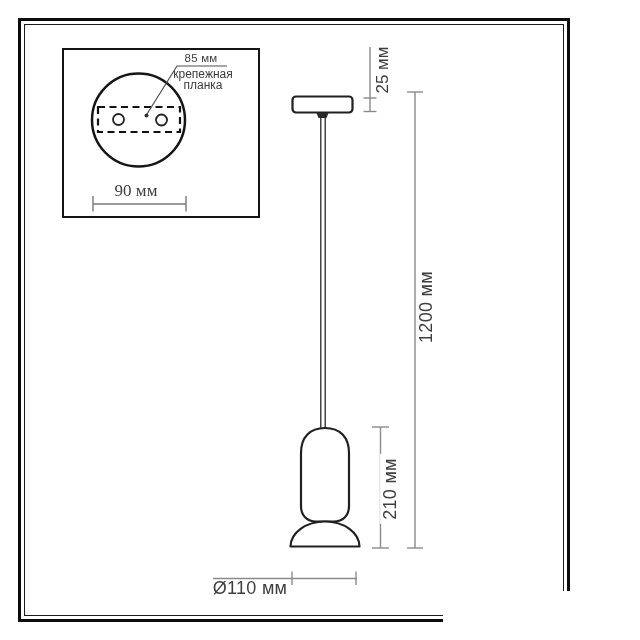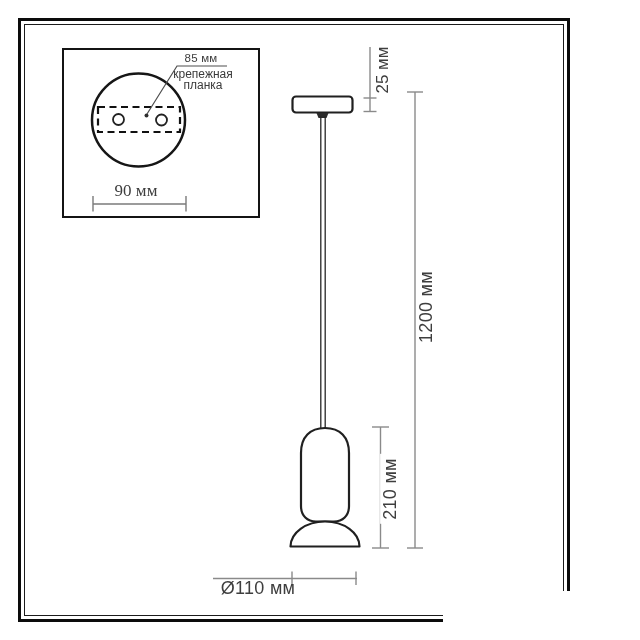--- a/index.html
+++ b/index.html
@@ -97,17 +97,17 @@
   </div>
 
   <div class="lbl sz-md" style="left:136px;top:191px;font-family:Liberation Serif, serif;">90 мм</div>
 
   <div class="lbl rot sz-md" style="left:383px;top:70px;">25 мм</div>
 
   <div class="lbl rot bg sz-lg" style="left:427px;top:307px;">1200 мм</div>
 
   <div class="lbl rot bg sz-lg" style="left:391px;top:489px;">210 мм</div>
 
-  <div class="lbl sz-lg" style="left:258px;top:589px;">Ø110 мм</div>
+  <div class="lbl sz-lg" style="left:250px;top:589px;">Ø110 мм</div>
 
   <div class="corner-patch"></div>
 
 </div>
 
 </body></html>

